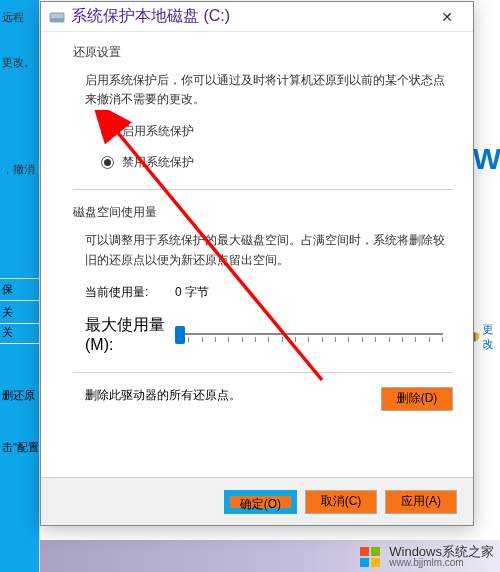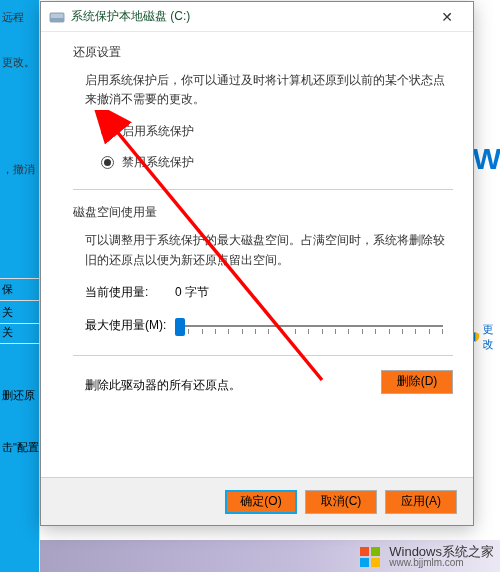--- a/index.html
+++ b/index.html
@@ -11,51 +11,51 @@
   .bg-left-item.v2 { margin-top: 22px; }
   
   .bg-right { position: absolute; right: 0; top: 0; width: 30px; height: 100%; }
   .bg-right-blue { position: absolute; right: 0; top: 142px; color: #0078d7; font-size: 30px; font-weight: 600; letter-spacing: -1px; }
   .bg-right-shield { position: absolute; right: -2px; top: 322px; font-size: 11px; color: #0066cc; display: flex; align-items: center; gap: 2px; }
   .shield-ico { width: 12px; height: 12px; }
   
   .dialog { position: absolute; left: 40px; top: 1px; width: 434px; height: 525px; background: #fff; border: 1px solid #888; box-shadow: 0 4px 18px rgba(0,0,0,0.25); display: flex; flex-direction: column; }
   .titlebar { height: 30px; display: flex; align-items: center; padding: 0 6px 0 8px; border-bottom: 1px solid #e8e8e8; }
   .titlebar-icon { width: 16px; height: 16px; margin-right: 6px; display: flex; align-items: center; justify-content: center; }
-  .titlebar-title { flex: 1; font-size: 12px; color: #14532d; }
+  .titlebar-title { flex: 1; font-size: 16px; color: #4c1d95; }
   .titlebar-close { width: 40px; height: 28px; display: flex; align-items: center; justify-content: center; cursor: pointer; font-size: 14px; color: #333; }
   
   .content { flex: 1; padding: 12px 20px 10px 32px; position: relative; }
   .section-title { font-size: 12px; color: #333; margin-bottom: 10px; }
   .section-desc { font-size: 12px; color: #333; margin: 0 0 14px 12px; line-height: 1.6; }
   .radio-group { margin-left: 28px; margin-bottom: 18px; }
   .radio-item { display: flex; align-items: center; margin-bottom: 14px; cursor: pointer; }
   .radio-circle { width: 13px; height: 13px; border: 1px solid #555; border-radius: 50%; margin-right: 8px; display: flex; align-items: center; justify-content: center; flex-shrink: 0; }
   .radio-dot { width: 7px; height: 7px; background: #333; border-radius: 50%; }
   .radio-label { font-size: 12px; color: #333; }
   
   .hr { height: 1px; background: #d0d0d0; margin: 10px 0 14px 0; }
   
   .usage-row { display: flex; margin: 0 0 14px 12px; font-size: 12px; }
   .usage-label { width: 90px; }
   .usage-value { }
   .slider-row { display: flex; align-items: center; margin: 0 0 18px 12px; }
-  .slider-label { width: 90px; font-size: 12px; }
+  .slider-label { width: 90px; font-size: 16px; }
   .slider-track { position: relative; flex: 1; height: 22px; margin-right: 10px; }
   .slider-line { position: absolute; left: 0; right: 0; top: 10px; height: 2px; background: #888; }
   .slider-ticks { position: absolute; left: 0; right: 0; top: 14px; height: 5px; display: flex; justify-content: space-between; }
   .slider-tick { width: 1px; height: 5px; background: #888; }
   .slider-thumb { position: absolute; left: 0; top: 3px; width: 10px; height: 18px; background: #0078d7; border-radius: 2px; }
   
-  .delete-row { display: flex; align-items: flex-end; justify-content: space-between; margin: 0 0 8px 12px; }
+  .delete-row { display: flex; align-items: flex-start; justify-content: space-between; margin: 0 0 8px 12px; }
   .delete-text { font-size: 12px; }
   .btn { min-width: 72px; height: 24px; background: #f97316; border: 1px solid #adadad; font-size: 12px; cursor: pointer; padding: 0 10px; }
   
   .footer { height: 48px; border-top: 1px solid #d0d0d0; display: flex; align-items: center; justify-content: flex-end; gap: 8px; padding: 0 16px; background: #f0f0f0; }
-  .btn-primary { border: 2px solid #0ea5e9; }
+  .btn-primary { border: 6px solid #0ea5e9; }
   
   .arrow-overlay { position: absolute; left: 72px; top: 110px; width: 260px; height: 280px; pointer-events: none; z-index: 50; }
   
   .watermark { position: absolute; right: 6px; bottom: 4px; display: flex; align-items: center; gap: 8px; z-index: 60; }
   .wm-logo { width: 22px; height: 22px; }
   .wm-text { display: flex; flex-direction: column; line-height: 1; }
   .wm-line1 { font-size: 13px; color: #333; font-weight: 500; }
   .wm-line2 { font-size: 10px; color: #666; }
   
   .bg-bottom { position: absolute; left: 0; bottom: 0; width: 100%; height: 32px; background: linear-gradient(90deg, #4a3d7a 0%, #6b5a9e 30%, #8a7ab8 60%, #d8d0e8 100%); opacity: 0.5; }

